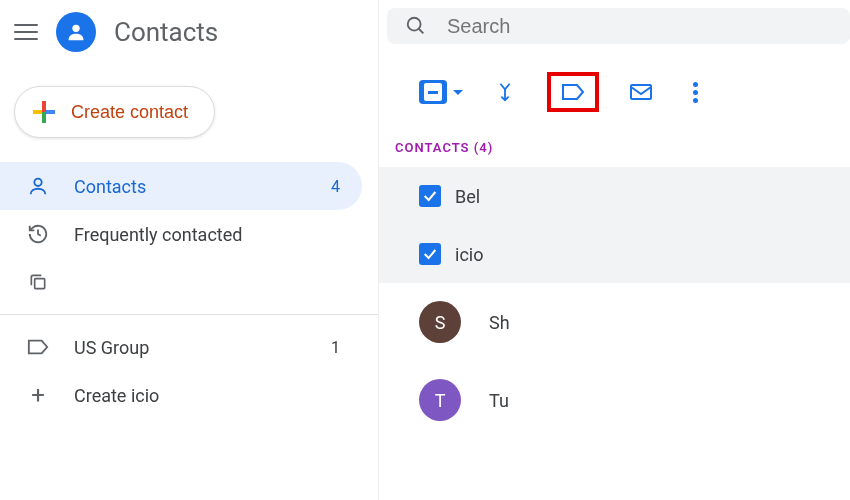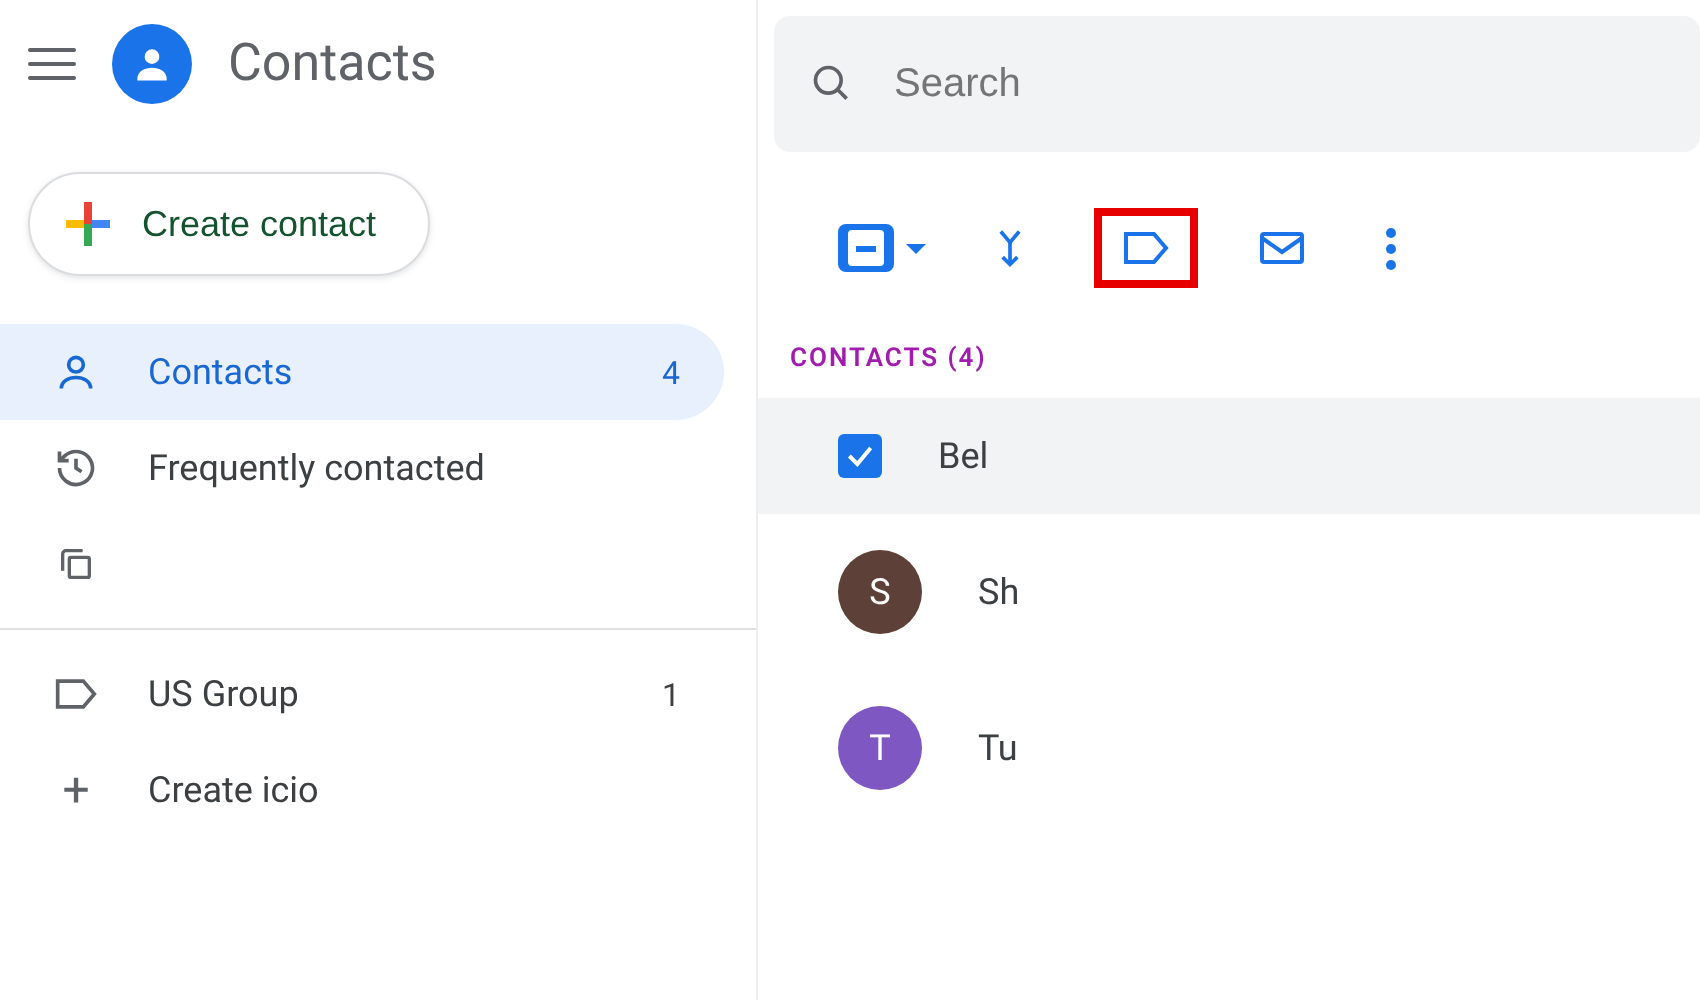--- a/index.html
+++ b/index.html
@@ -13,44 +13,44 @@
 .app-title { font-size: 26px; color: #5f6368; letter-spacing: 0px; }
 .create-btn { margin: 22px 0 24px 14px; background: #fff; border: 1px solid #dadce0; border-radius: 28px; padding: 14px 26px 14px 18px; display: inline-flex; align-items: center; gap: 16px; box-shadow: 0 1px 3px rgba(60,64,67,0.15); cursor: pointer; width: fit-content; }
 .plus-icon { width: 22px; height: 22px; position: relative; }
 .plus-icon .h, .plus-icon .v { position: absolute; }
 .plus-icon .h { width: 22px; height: 4px; top: 9px; left: 0; }
 .plus-icon .v { width: 4px; height: 22px; left: 9px; top: 0; }
 .plus-icon .h1 { width:11px; height:4px; top:9px; left:0; background:#fbbc04;}
 .plus-icon .h2 { width:11px; height:4px; top:9px; left:11px; background:#4285f4;}
 .plus-icon .v1 { width:4px; height:11px; top:0; left:9px; background:#ea4335;}
 .plus-icon .v2 { width:4px; height:11px; top:11px; left:9px; background:#34a853;}
-.create-btn span.label { font-size: 18px; color: #14532d; }
+.create-btn span.label { font-size: 18px; color: #c2410c; }
 .nav { display:flex; flex-direction:column; }
 .nav-item { display:flex; align-items:center; padding: 12px 22px 12px 26px; gap: 24px; font-size: 18px; color:#3c4043; border-radius: 0 24px 24px 0; cursor:pointer; margin-right: 16px;}
 .nav-item .icon { width:24px; height:24px; display:flex; align-items:center; justify-content:center; color:#5f6368; }
 .nav-item.active { background:#e8f0fe; color:#1967d2; }
 .nav-item.active .icon { color:#1967d2; }
 .nav-item .count { margin-left:auto; font-size:16px; }
 .divider { height:1px; background:#e0e0e0; margin: 8px 0; }
 .main { flex:1; display:flex; flex-direction:column; position:relative; border-left:1px solid #eee; }
-.search-bar { background:#f1f3f4; margin: 8px 0 0 8px; border-radius: 8px; height:68px; display:flex; align-items:center; padding: 0 18px; gap: 20px; }
+.search-bar { background:#f1f3f4; margin: 8px 0 0 8px; border-radius: 8px; height:36px; display:flex; align-items:center; padding: 0 18px; gap: 20px; }
 .search-bar input { border:none; background:transparent; font-size:20px; color:#5f6368; outline:none; flex:1; }
 .toolbar { display:flex; align-items:center; gap: 30px; padding: 28px 0 16px 40px; position:relative; }
 .select-ctrl { display:flex; align-items:center; gap:6px; background:#1a73e8; border-radius:4px; padding:3px 5px; }
 .select-box { width:18px; height:18px; background:#fff; border-radius:2px; display:flex; align-items:center; justify-content:center; }
 .select-box .dash { width:10px; height:3px; background:#1a73e8; }
 .caret { width:0; height:0; border-left:5px solid transparent; border-right:5px solid transparent; border-top:5px solid #1a73e8; margin-left:6px; }
 .toolbar .tool-icon { color:#1a73e8; width:24px; height:24px; display:flex; align-items:center; justify-content:center; cursor:pointer; }
 .red-box { border: 4px solid #e60000; padding: 4px 10px; }
 .dots { display:flex; flex-direction:column; gap:3px; }
 .dots span { width:5px; height:5px; background:#1a73e8; border-radius:50%; }
 .list-header { font-size:13px; letter-spacing:1px; font-weight:600; color:#a21caf; padding: 12px 0 12px 16px; }
 .contact-list { display:flex; flex-direction:column; }
 .contact-row { display:flex; align-items:center; gap: 28px; padding: 18px 0 18px 40px; font-size:18px; color:#3c4043; }
-.contact-row.selected { background:#f1f3f4; }
+.contact-row.selected { background:#f1f3f4;gap:14px; }
 .checkbox { width:22px; height:22px; border-radius:3px; display:flex; align-items:center; justify-content:center; }
 .checkbox.checked { background:#1a73e8; }
 .avatar { width:42px; height:42px; border-radius:50%; display:flex; align-items:center; justify-content:center; color:#fff; font-size:18px; }
 .plus-thin { font-size:24px; color:#5f6368; line-height:1; }
 </style>
 </head>
 <body>
 
 <div class="app">
   <aside class="sidebar">
@@ -176,20 +176,28 @@
 
     <div class="contact-list">
       <div class="contact-row selected">
         <div class="checkbox checked">
           <svg width="16" height="16" viewBox="0 0 24 24" fill="none" stroke="#fff" stroke-width="3">
               <polyline points="4 12 10 18 20 6"></polyline>
             </svg>
         </div>
         <span>Bel</span>
       </div>
+      <div class="contact-row selected">
+        <div class="checkbox checked">
+          <svg width="16" height="16" viewBox="0 0 24 24" fill="none" stroke="#fff" stroke-width="3">
+              <polyline points="4 12 10 18 20 6"></polyline>
+            </svg>
+        </div>
+        <span>icio</span>
+      </div>
       <div class="contact-row">
         <div class="avatar" style="background:#5d4037">
             <span>S</span>
           </div>
         <span>Sh</span>
       </div>
       <div class="contact-row">
         <div class="avatar" style="background:#7e57c2">
             <span>T</span>
           </div>

